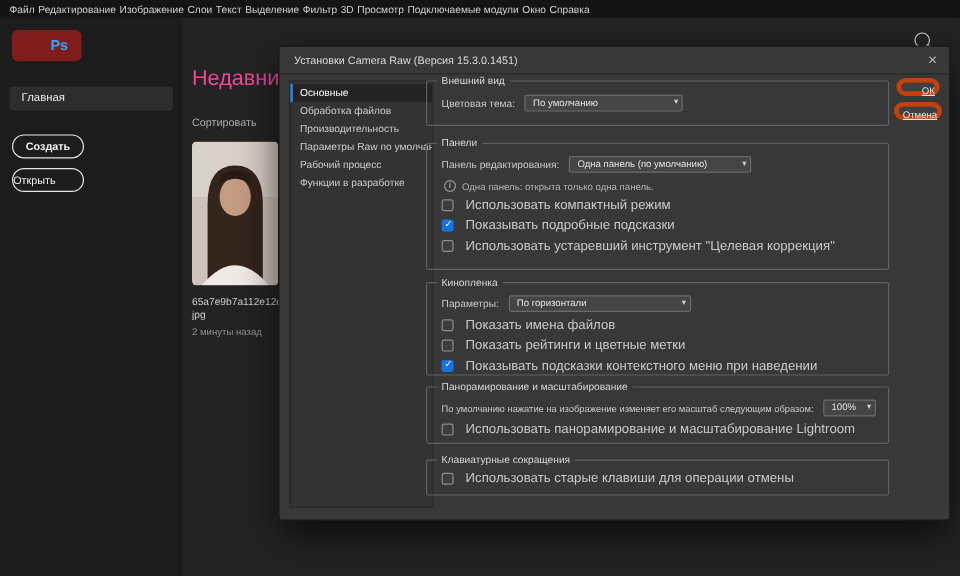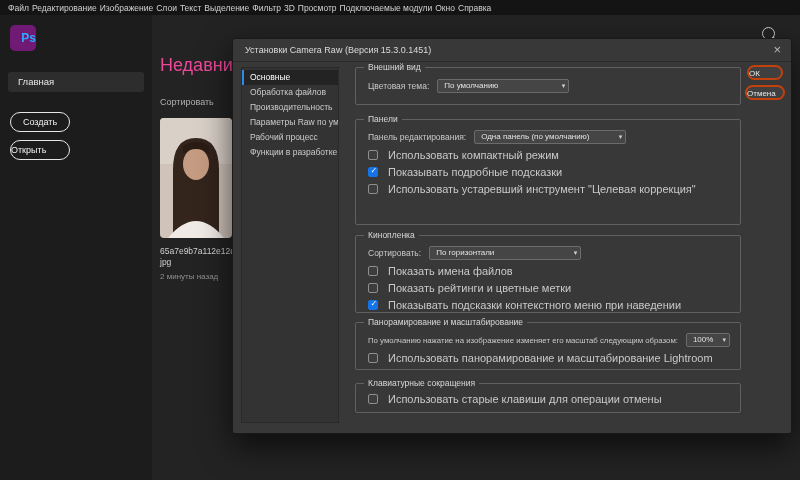--- a/index.html
+++ b/index.html
@@ -8,45 +8,45 @@
        background:#232323;-webkit-font-smoothing:antialiased;}
 
   
   .menubar{position:absolute;left:0;top:0;width:800px;height:15px;background:#141414;
            display:flex;align-items:center;padding-left:8px;box-sizing:border-box;z-index:5;}
   .menu-items{display:flex;gap:3px;}
   .menu-item{font-size:8.5px;color:#d2d2d2;cursor:default;white-space:nowrap;}
 
   
   .sidebar{position:absolute;left:0;top:15px;width:152px;height:465px;background:#1c1c1c;}
-  .ps-logo{position:absolute;left:10px;top:25px;width:26px;height:26px;background:#701a75;
-           border-radius:5px;color:#31a8ff;font-weight:bold;font-size:12px;text-align:right;line-height:26px;z-index:2;}
+  .ps-logo{position:absolute;left:10px;top:25px;width:26px;height:26px;background:#7f1d1d;
+           border-radius:5px;color:#31a8ff;font-weight:bold;font-size:12px;text-align:left;line-height:26px;z-index:2;padding-left:32px;}
   .search-icon{position:absolute;left:762px;top:27px;width:11px;height:11px;border:1.5px solid #cfcfcf;border-radius:50%;z-index:2;}
   .search-icon::after{content:"";position:absolute;left:9px;top:10px;width:5px;height:1.5px;background:#cfcfcf;transform:rotate(45deg);}
   .nav-home{position:absolute;left:8px;top:72px;width:136px;height:20px;background:#2d2d2d;border-radius:3px;
             color:#e8e8e8;font-size:9.5px;line-height:20px;padding-left:10px;box-sizing:border-box;z-index:2;}
   .btn-create{position:absolute;left:10px;top:112px;width:60px;height:20px;border:1px solid #e6e6e6;border-radius:10px;
-              color:#f2f2f2;font-size:9px;text-align:center;line-height:18px;box-sizing:border-box;z-index:2;}
+              color:#f2f2f2;font-size:9px;text-align:center;line-height:18px;box-sizing:border-box;z-index:2;font-weight:bold;}
   .btn-open{position:absolute;left:10px;top:140px;width:60px;height:20px;border:1px solid #e6e6e6;border-radius:10px;
             color:#f2f2f2;font-size:9px;line-height:18px;box-sizing:border-box;z-index:2;}
   .recent-title{position:absolute;left:160px;top:55px;font-size:18px;color:#ec4899;z-index:1;}
   .sort-label{position:absolute;left:160px;top:97px;font-size:9px;color:#b0b0b0;z-index:1;}
   .thumb{position:absolute;left:160px;top:118px;width:72px;height:120px;border-radius:4px;overflow:hidden;z-index:1;}
   .fname{position:absolute;left:160px;font-size:8.5px;color:#d0d0d0;z-index:1;}
   .fname.l1{top:246px;} .fname.l2{top:257px;}
   .ftime{position:absolute;left:160px;top:272px;font-size:8px;color:#8f8f8f;z-index:1;}
 
   
   .dialog{position:absolute;left:232px;top:38px;width:558px;height:394px;background:#383838;
           border:1px solid #191919;border-radius:3px;box-shadow:0 12px 32px rgba(0,0,0,.65);z-index:10;}
   .dialog-titlebar{position:absolute;left:0;top:0;right:0;height:22px;border-bottom:1px solid #2a2a2a;}
   .dialog-title{position:absolute;left:12px;top:6px;font-size:9px;color:#dcdcdc;white-space:nowrap;}
   .dialog-close{position:absolute;right:10px;top:3px;font-size:13px;color:#b8b8b8;cursor:default;}
 
-  .dialog-nav{position:absolute;left:8px;top:28px;width:98px;bottom:10px;background:#333333;
+  .dialog-nav{position:absolute;left:8px;top:28px;width:120px;bottom:10px;background:#333333;
               border:1px solid #2a2a2a;box-sizing:border-box;padding-top:2px;}
   .nav-item{height:15px;line-height:15px;padding-left:6px;font-size:8.5px;color:#cccccc;
             border-left:2px solid transparent;white-space:nowrap;overflow:hidden;}
   .nav-item.selected{background:#232323;border-left-color:#2d8ceb;color:#ffffff;}
 
   .group{position:absolute;left:122px;width:386px;border:1px solid #606060;border-radius:2px;box-sizing:border-box;}
   .legend{position:absolute;top:-6px;left:8px;background:#383838;padding:0 4px;font-size:8.5px;color:#d8d8d8;white-space:nowrap;}
   .g1{top:28px;height:38px;} .g2{top:80px;height:106px;} .g3{top:196px;height:78px;}
   .g4{top:283px;height:48px;} .g5{top:344px;height:30px;}
 
@@ -60,22 +60,22 @@
   .info-row{display:flex;align-items:center;gap:5px;margin:6px 10px 0 14px;font-size:8px;color:#b3b3b3;white-space:nowrap;}
   .info-icon{width:10px;height:10px;border:1px solid #9a9a9a;border-radius:50%;font-size:7px;line-height:9px;
              text-align:center;color:#cfcfcf;box-sizing:border-box;flex:none;}
 
   .cb-row{display:flex;align-items:center;gap:10px;height:13px;margin:4px 10px 0 12px;font-size:11px;color:#c9c9c9;white-space:nowrap;}
   .cb-box{width:10px;height:10px;border:1px solid #8f8f8f;border-radius:2px;background:#3d3d3d;
           box-sizing:border-box;position:relative;flex:none;}
   .cb-box.checked{background:#1473e6;border-color:#1473e6;}
   .cb-box.checked::after{content:"\2713";position:absolute;left:1.5px;top:-1.5px;font-size:8px;color:#fff;}
 
-  .btn-pill{position:absolute;width:36px;height:15px;border:2px solid #c2410c;border-radius:8px;background:#3f3f3f;
-            color:#e6e6e6;font-size:8px;text-align:left;line-height:13px;box-sizing:border-box;}
+  .btn-pill{position:absolute;width:36px;height:15px;border:4px solid #c2410c;border-radius:8px;background:#3f3f3f;
+            color:#e6e6e6;font-size:8px;text-align:right;line-height:13px;box-sizing:border-box;text-decoration:underline;}
   .ok{left:514px;top:26px;} .cancel{left:512px;top:46px;width:40px;}
 </style>
 </head>
 <body>
 
 <div id="app">
 
   <div class="menubar">
     <div class="menu-items">
 
@@ -175,20 +175,24 @@
 
     <div class="group g2">
       <span class="legend">Панели</span>
       <div class="row" style="margin-top:10px;">
         <span>Панель редактирования:</span>
         <span class="select w150">
           <span>Одна панель (по умолчанию)</span>
           <span class="arr">▾</span>
         </span>
       </div>
+      <div class="info-row">
+        <span class="info-icon">i</span>
+        <span>Одна панель: открыта только одна панель.</span>
+      </div>
       <div>
 
           <div class="cb-row">
             <span class="cb-box"></span>
             <span>Использовать компактный режим</span>
           </div>
 
           <div class="cb-row">
             <span class="cb-box checked"></span>
             <span>Показывать подробные подсказки</span>
@@ -197,21 +201,21 @@
           <div class="cb-row">
             <span class="cb-box"></span>
             <span>Использовать устаревший инструмент "Целевая коррекция"</span>
           </div>
         </div>
     </div>
 
     <div class="group g3">
       <span class="legend">Кинопленка</span>
       <div class="row" style="margin-top:10px;">
-        <span>Сортировать:</span>
+        <span>Параметры:</span>
         <span class="select w150">
           <span>По горизонтали</span>
           <span class="arr">▾</span>
         </span>
       </div>
       <div>
 
           <div class="cb-row">
             <span class="cb-box"></span>
             <span>Показать имена файлов</span>

